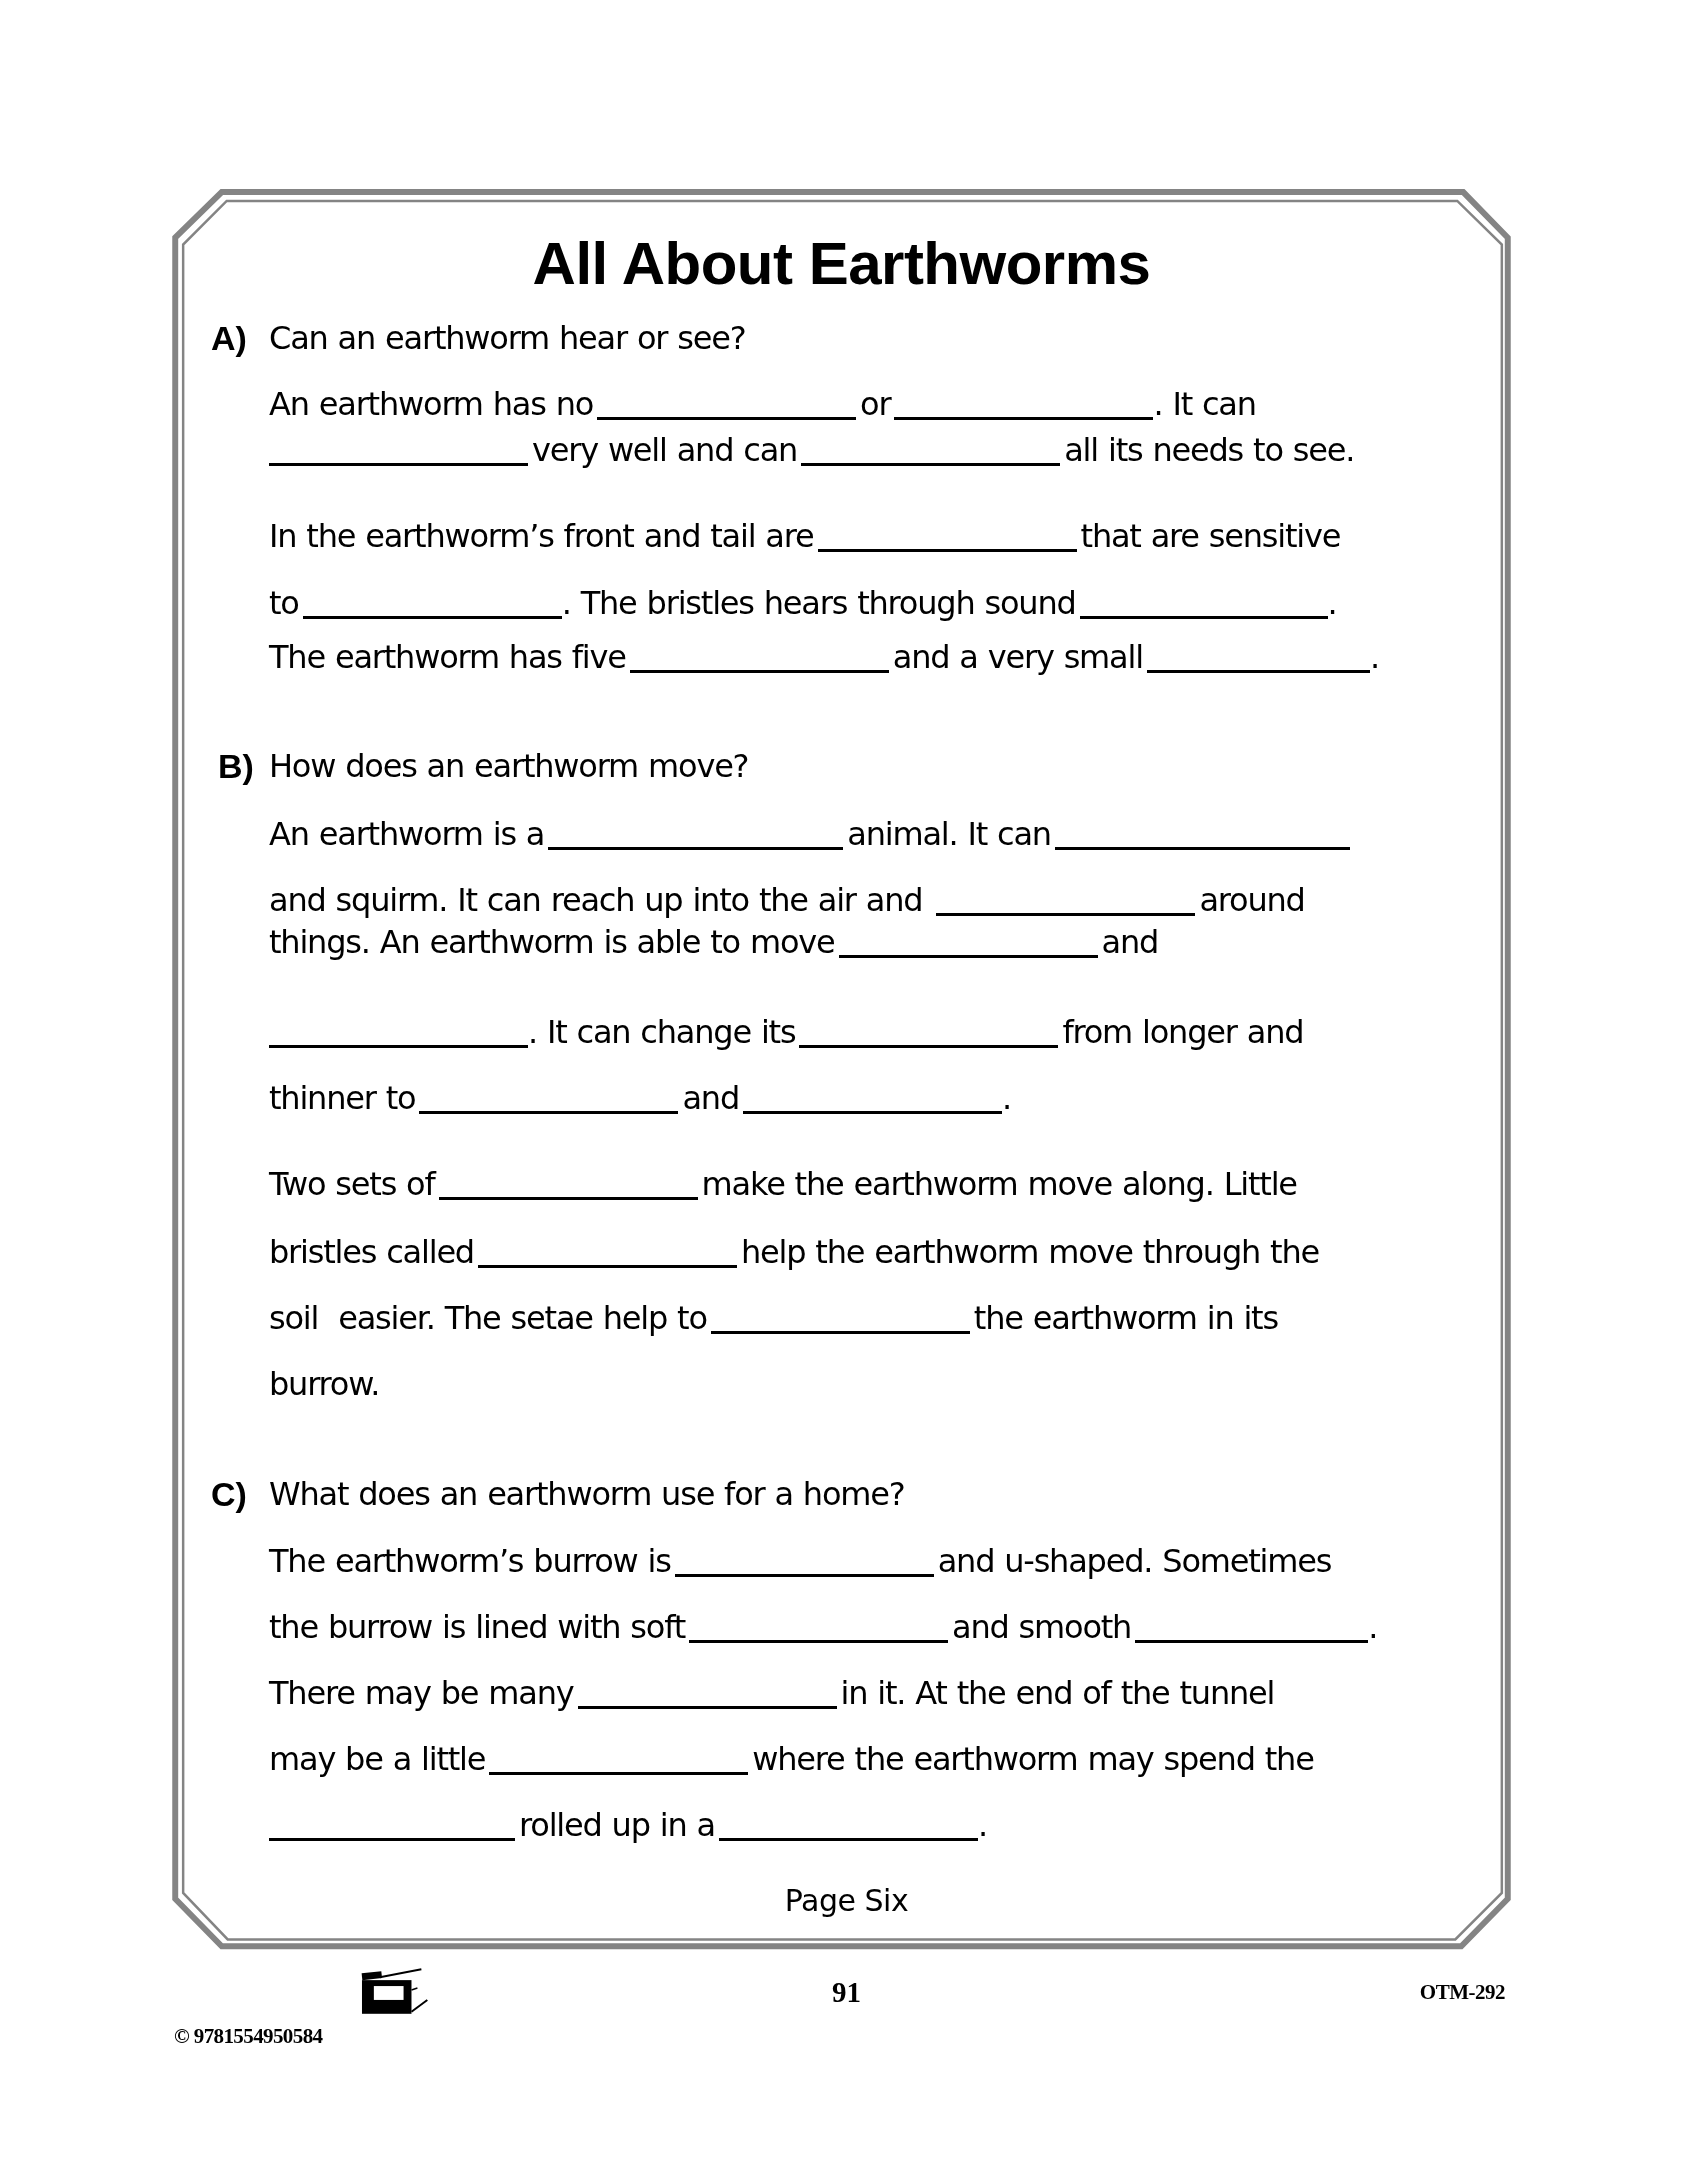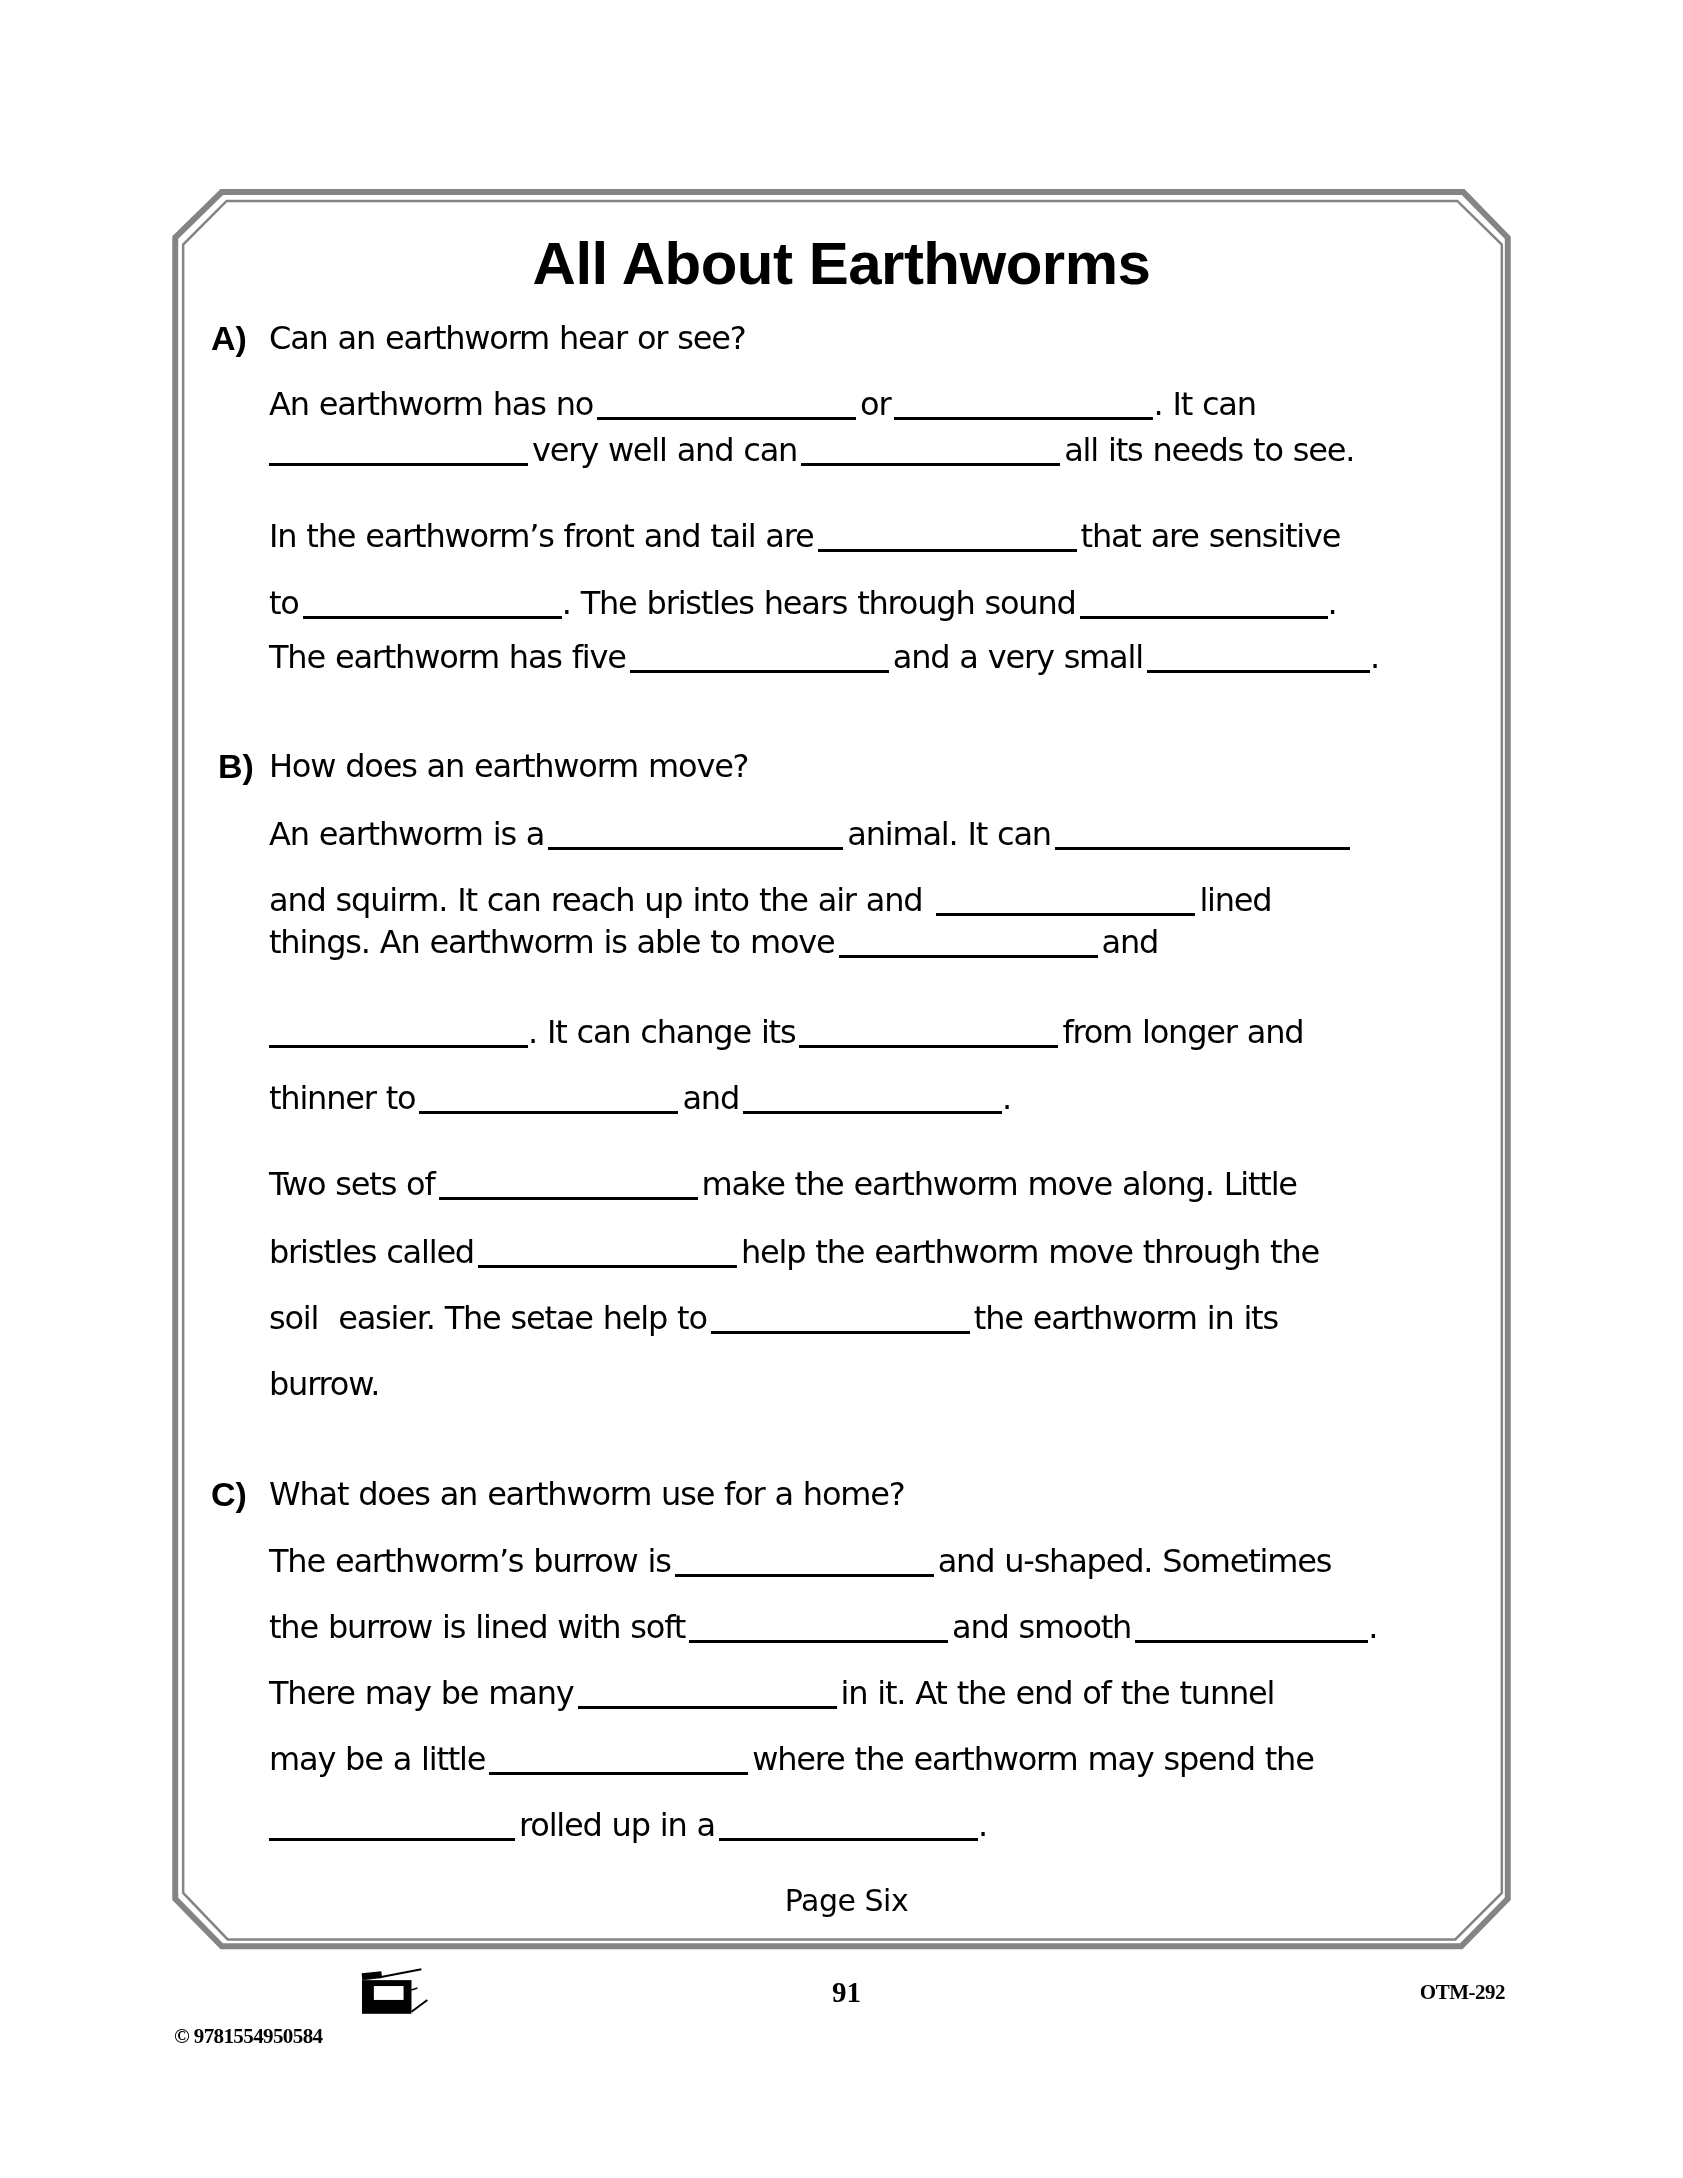--- a/index.html
+++ b/index.html
@@ -47,21 +47,21 @@
 </div>
 
 <div>
   <div class="qlabel" style="top:744px;left:218px">B)</div>
   <div class="line" style="top:744px">How does an earthworm move?</div>
 
   <div class="line" style="top:812px">
     <span>An earthworm is a</span><span class="blank" style="width:295px"></span><span>animal. It can</span><span class="blank" style="width:295px"></span>
   </div>
   <div class="line" style="top:878px">
-    <span>and squirm. It can reach up into the air and </span><span class="blank"></span><span>lined</span>
+    <span>and squirm. It can reach up into the air and </span><span class="blank"></span><span>around</span>
   </div>
   <div class="line" style="top:920px">
     <span>things. An earthworm is able to move</span><span class="blank"></span><span>and</span>
   </div>
   <div class="line" style="top:1010px">
     <span class="blank" style="margin-left:0;margin-right:0"></span><span>. It can change its</span><span class="blank"></span><span>from longer and</span>
   </div>
   <div class="line" style="top:1076px">
     <span>thinner to</span><span class="blank"></span><span>and</span><span class="blank" style="margin-right:0"></span><span>.</span>
   </div>

